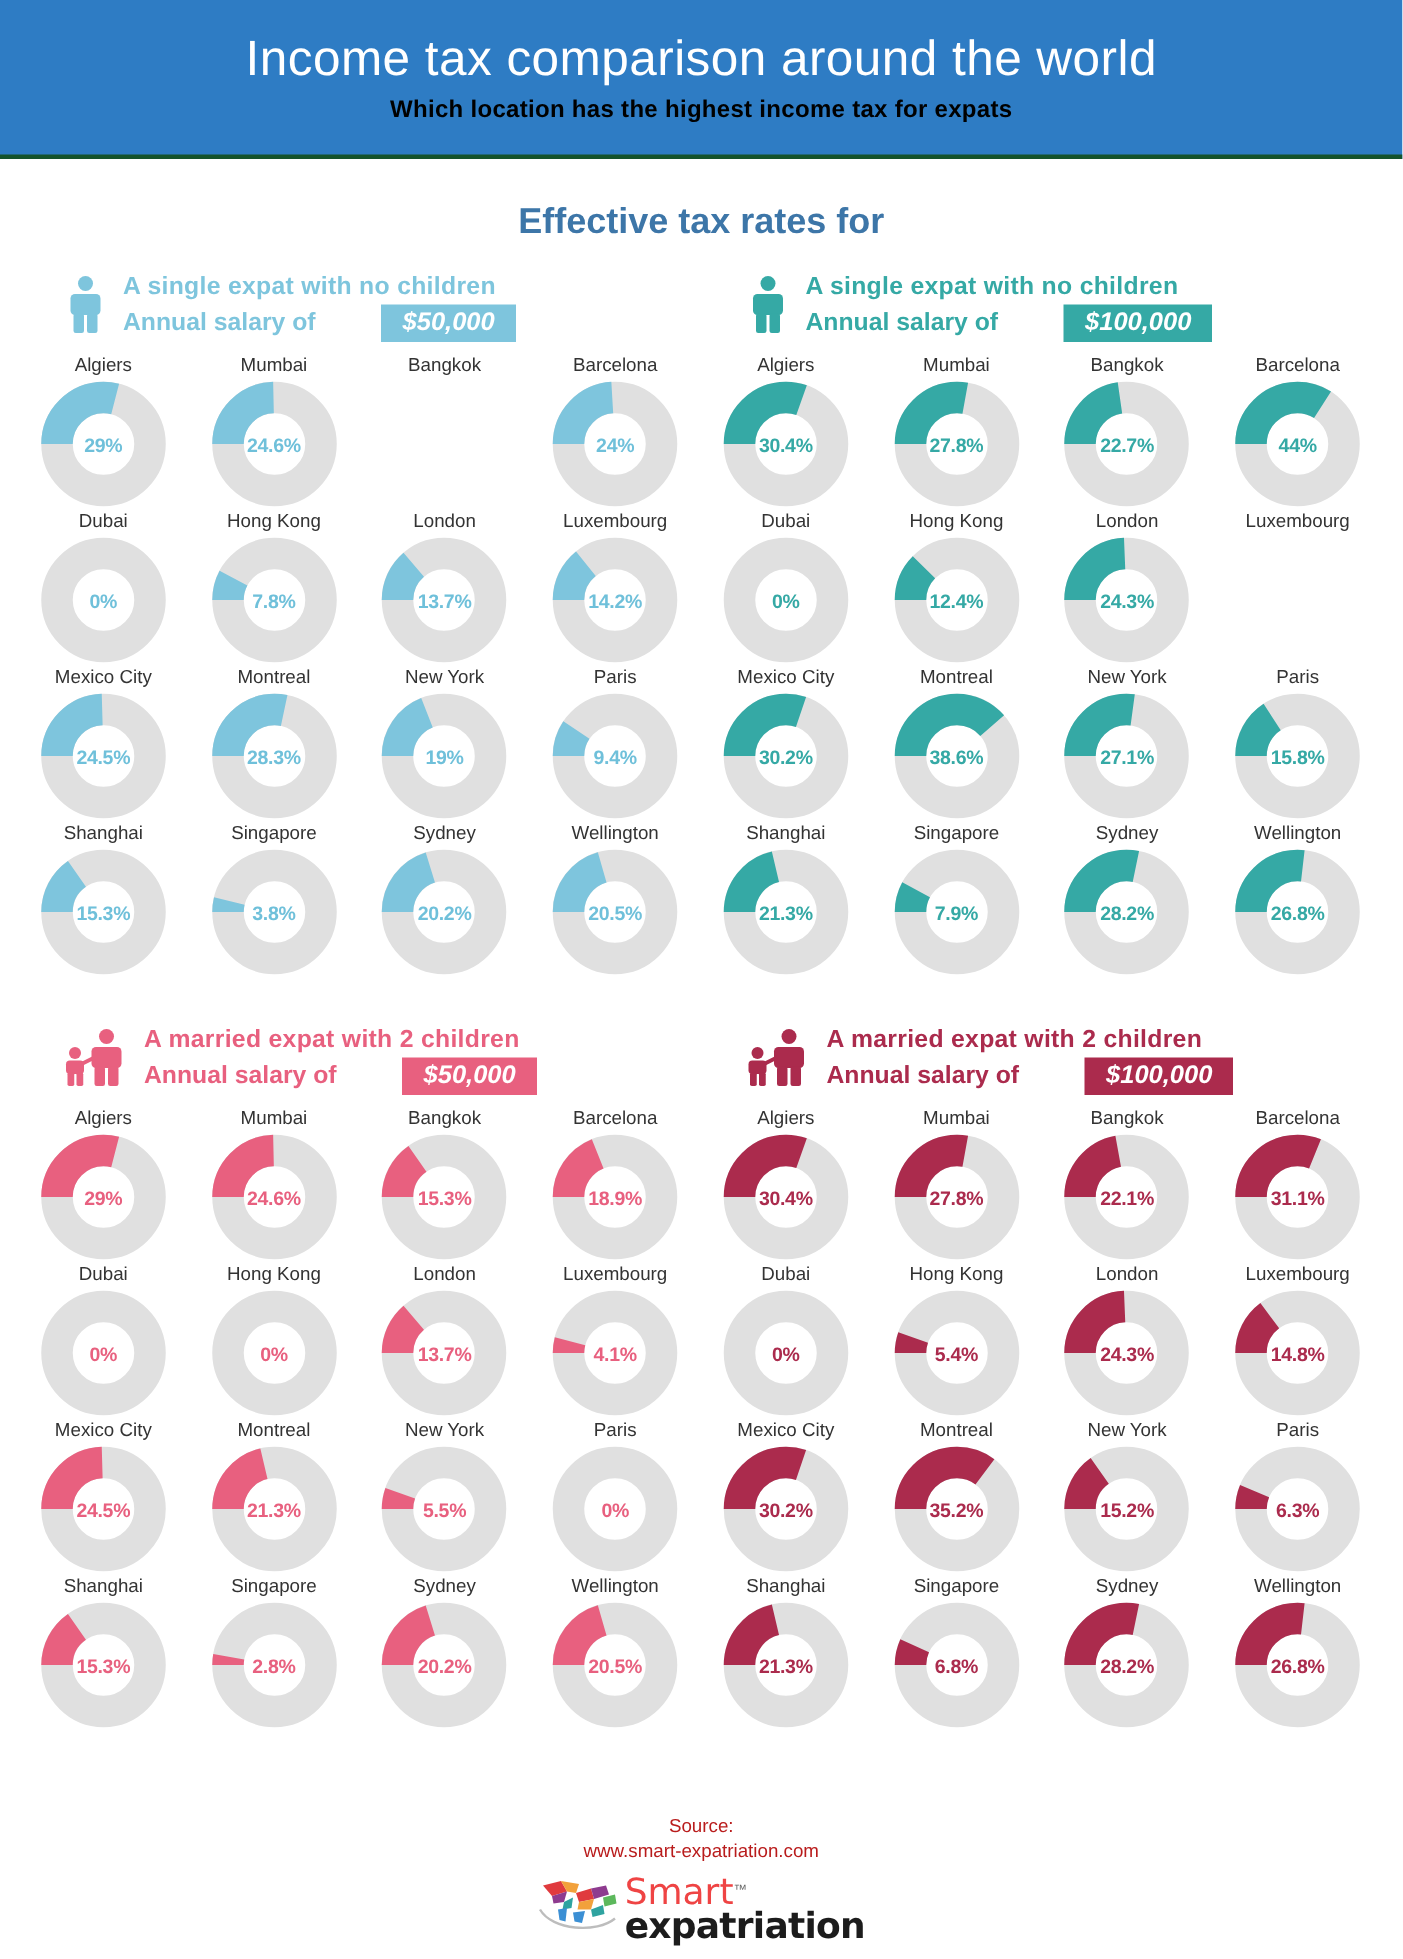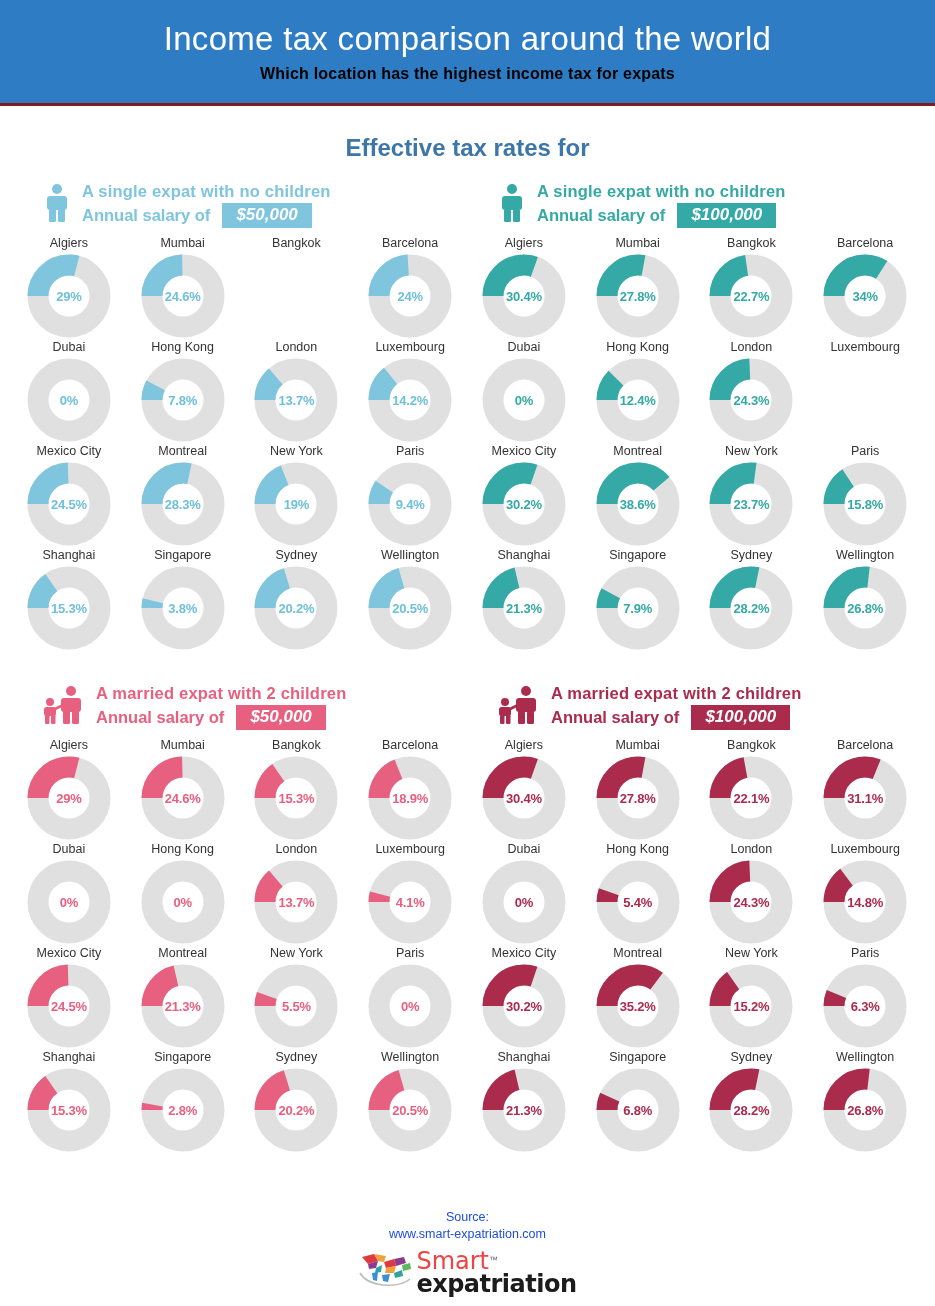--- a/index.html
+++ b/index.html
@@ -12,21 +12,21 @@
 
   
   .banner {
     background: #2e7cc4;
     height: 106px;
     width: 935px;
     display: flex;
     flex-direction: column;
     align-items: center;
     justify-content: center;
-    border-bottom: 3px solid #7f1d1d;
+    border-bottom: 3px solid #14532d;
   }
   .banner-title {
     color: #ffffff;
     font-size: 33px;
     font-weight: normal;
     letter-spacing: .3px;
     line-height: 1.15;
   }
   .banner-sub {
     color: #000000;
@@ -59,21 +59,21 @@
   
   .panel-head {
     display: flex;
     align-items: center;
     padding-left: 30px;
     height: 54px;
   }
   .panel-head .figure { margin-right: 10px; flex: none; }
   .head-lines { line-height: 1.12; }
   .head-line1 { font-size: 16.5px; font-weight: bold; letter-spacing: .2px; }
-  .head-line2 { font-size: 16.5px; font-weight: bold; display: flex; align-items: center; margin-top: 2px; }
+  .head-line2 { font-size: 16.5px; font-weight: bold; display: flex; align-items: center; margin-top: 2px; gap: 32px; }
   .salary-chip {
     color: #fff;
     font-size: 17px;
     font-weight: bold;
     padding: 2px 14px 3px 14px;
     margin-left: 12px;
     display: inline-block;
     line-height: 1.15;
     font-style: italic;
   }
@@ -128,21 +128,21 @@
   .footer {
     position: absolute;
     left: 0; right: 0;
     bottom: 10px;
     display: flex;
     flex-direction: column;
     align-items: center;
   }
   .source-line {
     font-size: 12.5px;
-    color: #1d4ed8;
+    color: #b91c1c;
     line-height: 1.35;
     text-align: center;
   }
   .logo {
     display: flex;
     align-items: center;
     margin-top: 8px;
   }
   .logo-text { margin-left: 2px; line-height: .95; }
   .logo-smart { font-size: 24px; color: #ef4444; font-family: "DejaVu Sans", sans-serif; }
@@ -378,21 +378,21 @@
             <div class="donut-value v-teal">22.7%</div>
           </div>
         </div>
         <div class="donut-cell">
           <div class="city-label">Barcelona</div>
           <div class="donut-wrap">
             <svg width="84" height="84" viewBox="0 0 84 84">
               <circle cx="42" cy="42" r="31" fill="none" stroke="#e0e0e0" stroke-width="21"></circle>
               <circle cx="42" cy="42" r="31" fill="none" stroke="#35a9a5" stroke-width="21" stroke-dasharray="66.22 130.55" transform="rotate(180 42 42)"></circle>
             </svg>
-            <div class="donut-value v-teal">34%</div>
+            <div class="donut-value v-teal">44%</div>
           </div>
         </div>
         <div class="donut-cell">
           <div class="city-label">Dubai</div>
           <div class="donut-wrap">
             <svg width="84" height="84" viewBox="0 0 84 84">
               <circle cx="42" cy="42" r="31" fill="none" stroke="#e0e0e0" stroke-width="21"></circle>
             </svg>
             <div class="donut-value v-teal">0%</div>
           </div>
@@ -440,21 +440,21 @@
             <div class="donut-value v-teal">38.6%</div>
           </div>
         </div>
         <div class="donut-cell">
           <div class="city-label">New York</div>
           <div class="donut-wrap">
             <svg width="84" height="84" viewBox="0 0 84 84">
               <circle cx="42" cy="42" r="31" fill="none" stroke="#e0e0e0" stroke-width="21"></circle>
               <circle cx="42" cy="42" r="31" fill="none" stroke="#35a9a5" stroke-width="21" stroke-dasharray="52.79 143.99" transform="rotate(180 42 42)"></circle>
             </svg>
-            <div class="donut-value v-teal">23.7%</div>
+            <div class="donut-value v-teal">27.1%</div>
           </div>
         </div>
         <div class="donut-cell">
           <div class="city-label">Paris</div>
           <div class="donut-wrap">
             <svg width="84" height="84" viewBox="0 0 84 84">
               <circle cx="42" cy="42" r="31" fill="none" stroke="#e0e0e0" stroke-width="21"></circle>
               <circle cx="42" cy="42" r="31" fill="none" stroke="#35a9a5" stroke-width="21" stroke-dasharray="30.78 166.00" transform="rotate(180 42 42)"></circle>
             </svg>
             <div class="donut-value v-teal">15.8%</div>

